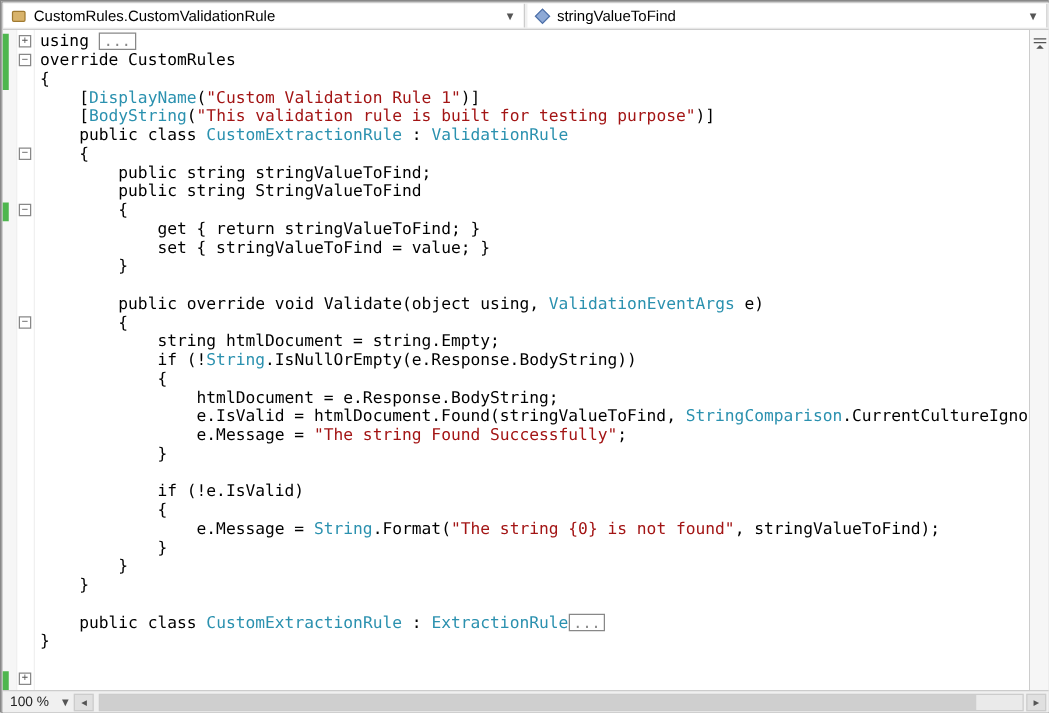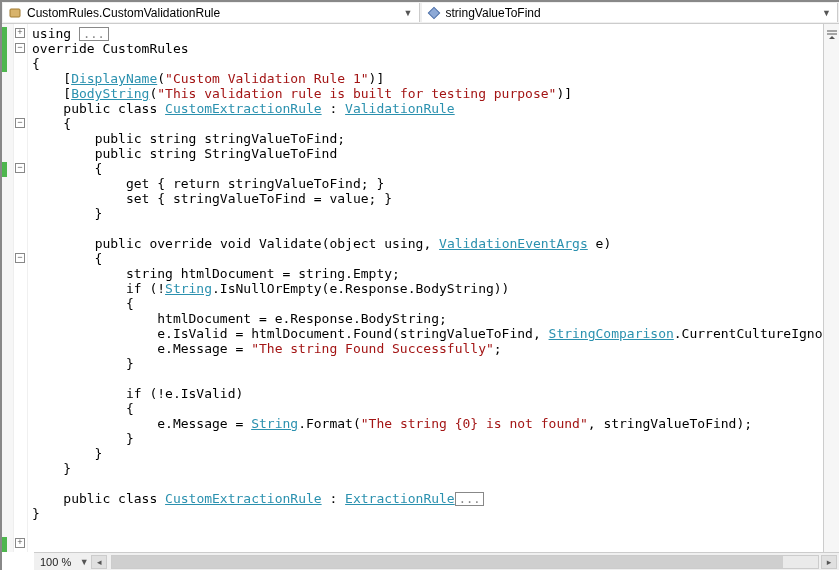--- a/index.html
+++ b/index.html
@@ -73,21 +73,21 @@
     background: #fff;
     position: relative;
   }
   .code pre {
     margin: 0;
     padding: 2px 4px 2px 4px;
     line-height: 15px;
     white-space: pre;
   }
   .tok-kw  { color: #000000; }
-  .tok-type{ color: #2b91af; text-decoration: underline; }
+  .tok-type{ color: #2b91af; }
   .tok-str { color: #a31515; }
   .tok-pln { color: #000000; }
   .collapsed-box {
     border: 1px solid #888;
     padding: 0 3px;
     color: #888;
     font-style: normal;
     display: inline-block;
     line-height: 12px;
     font-size: 12px;
@@ -103,21 +103,20 @@
   }
   .right-btn svg { margin-top:4px; }
   .statusbar {
     height: 18px;
     display: flex;
     align-items: center;
     background: #f0f0f0;
     border-top: 1px solid #ccc;
     font-family: "Segoe UI", Tahoma, sans-serif;
     font-size: 11px;
-    margin-left: 32px;
   }
   .statusbar .zoom { padding: 0 6px; color: #222; }
   .statusbar .arrow { width: 14px; text-align:center; color:#555; font-size:9px; cursor:pointer; }
   .statusbar .scroll {
     flex: 1;
     height: 14px;
     background: #eaeaea;
     border: 1px solid #ccc;
     margin: 0 2px;
     position: relative;

